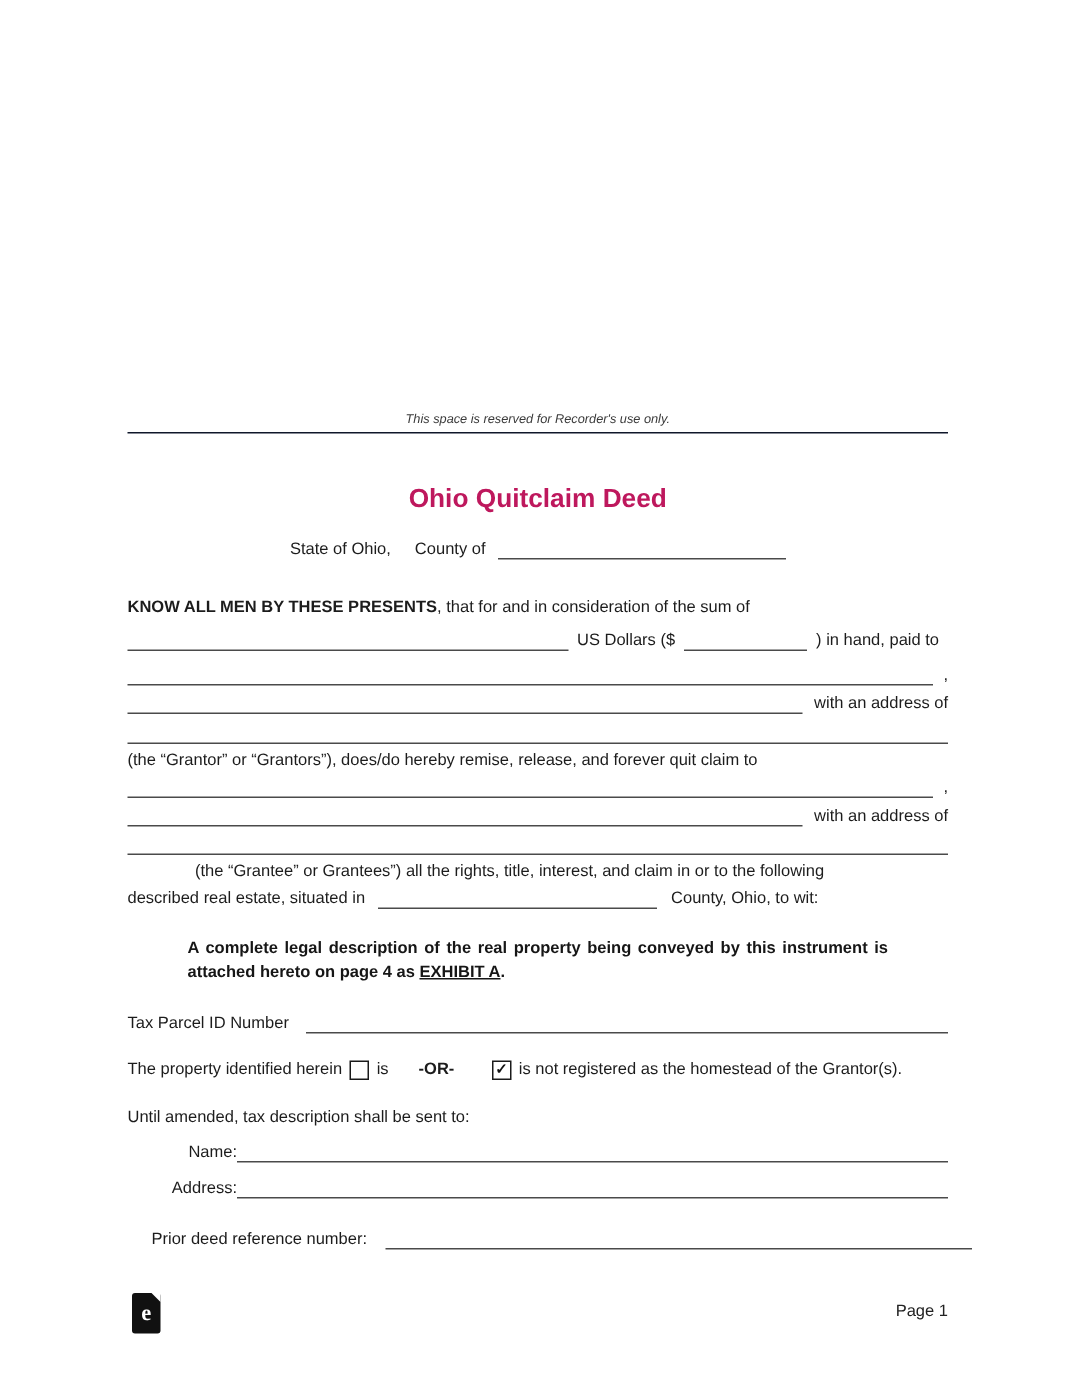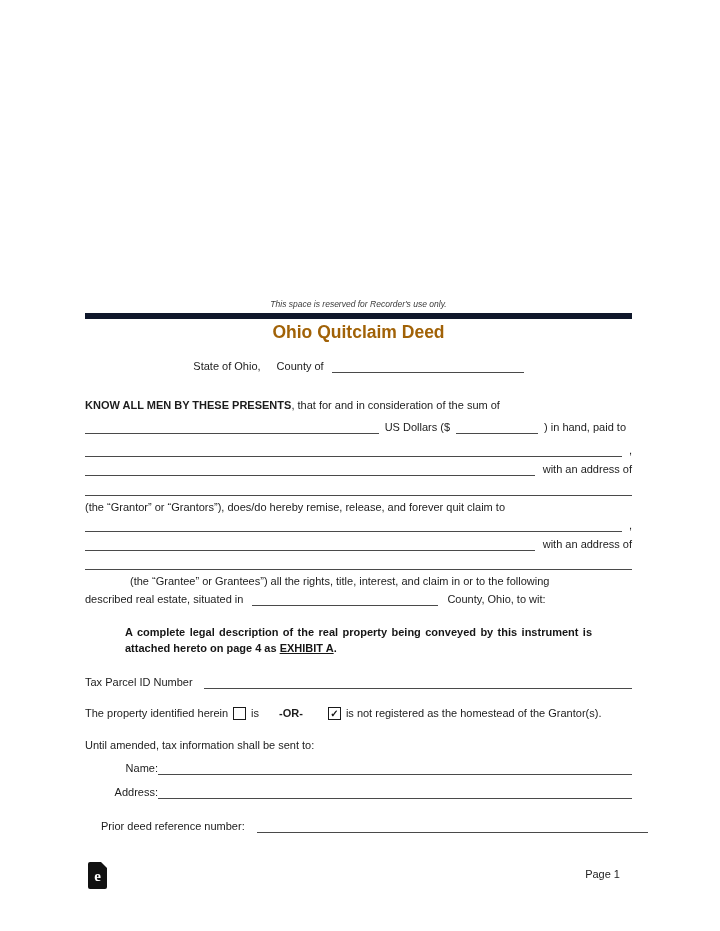--- a/index.html
+++ b/index.html
@@ -18,34 +18,34 @@
   .blank {
     border-bottom: 1px solid #4a4a4a;
     height: 13px;
     min-width: 10px;
   }
   .grow { flex: 1 1 auto; }
   .b { font-weight: bold; margin-top: 12px; }
   .u { text-decoration: underline; }
 
   .recorder-strip {
-    top: 299px;
-    border-bottom: 6px solid #0f172a;
+    top: 274px;
+    border-bottom: 1px solid #0f172a;
     text-align: center;
     font-style: italic;
     font-size: 8.5px;
     color: #3a3a3a;
     padding-bottom: 4px;
   }
   .doc-title {
     top: 322px;
     text-align: center;
     font-size: 17.5px;
     font-weight: bold;
-    color: #a16207;
+    color: #be185d;
   }
   .state-row { top: 360px; justify-content: center; }
   .state-row .gap { width: 16px; }
   .state-row .blank { width: 192px; margin-left: 8px; }
 
   .know-line { top: 399px; }
   .dollars-row { top: 421px; }
   .dollars-row .lbl { margin: 0 6px; }
   .amount-num { width: 82px; flex: none; }
   .comma-row-1 { top: 444px; }
@@ -118,21 +118,21 @@
   }
   .footer-logo .glyph {
     color: #fff;
     font-weight: bold;
     font-size: 15px;
     line-height: 18px;
     font-family: "Liberation Serif", serif;
   }
   .page-num {
     position: absolute;
-    right: 100px; top: 868px;
+    right: 88px; top: 868px;
     font-size: 11px;
     color: #222;
   }
 </style>
 </head>
 <body>
 
 <div class="page">
 
   <div class="abs recorder-strip">
@@ -206,21 +206,21 @@
     <span>The property identified herein</span>
     <span class="checkbox"></span>
     <span>is</span>
     <span class="b orlbl">-OR-</span>
     <span class="checkbox">
         <span class="mark">✓</span>
       </span>
     <span>is not registered as the homestead of the Grantor(s).</span>
   </div>
 
-  <div class="abs until-line">Until amended, tax information shall be sent to:</div>
+  <div class="abs until-line">Until amended, tax description shall be sent to:</div>
 
   <div class="abs row name-row">
     <span class="label-col">Name:</span>
     <div class="blank grow"></div>
   </div>
 
   <div class="abs row address-row">
     <span class="label-col">Address:</span>
     <div class="blank grow"></div>
   </div>

